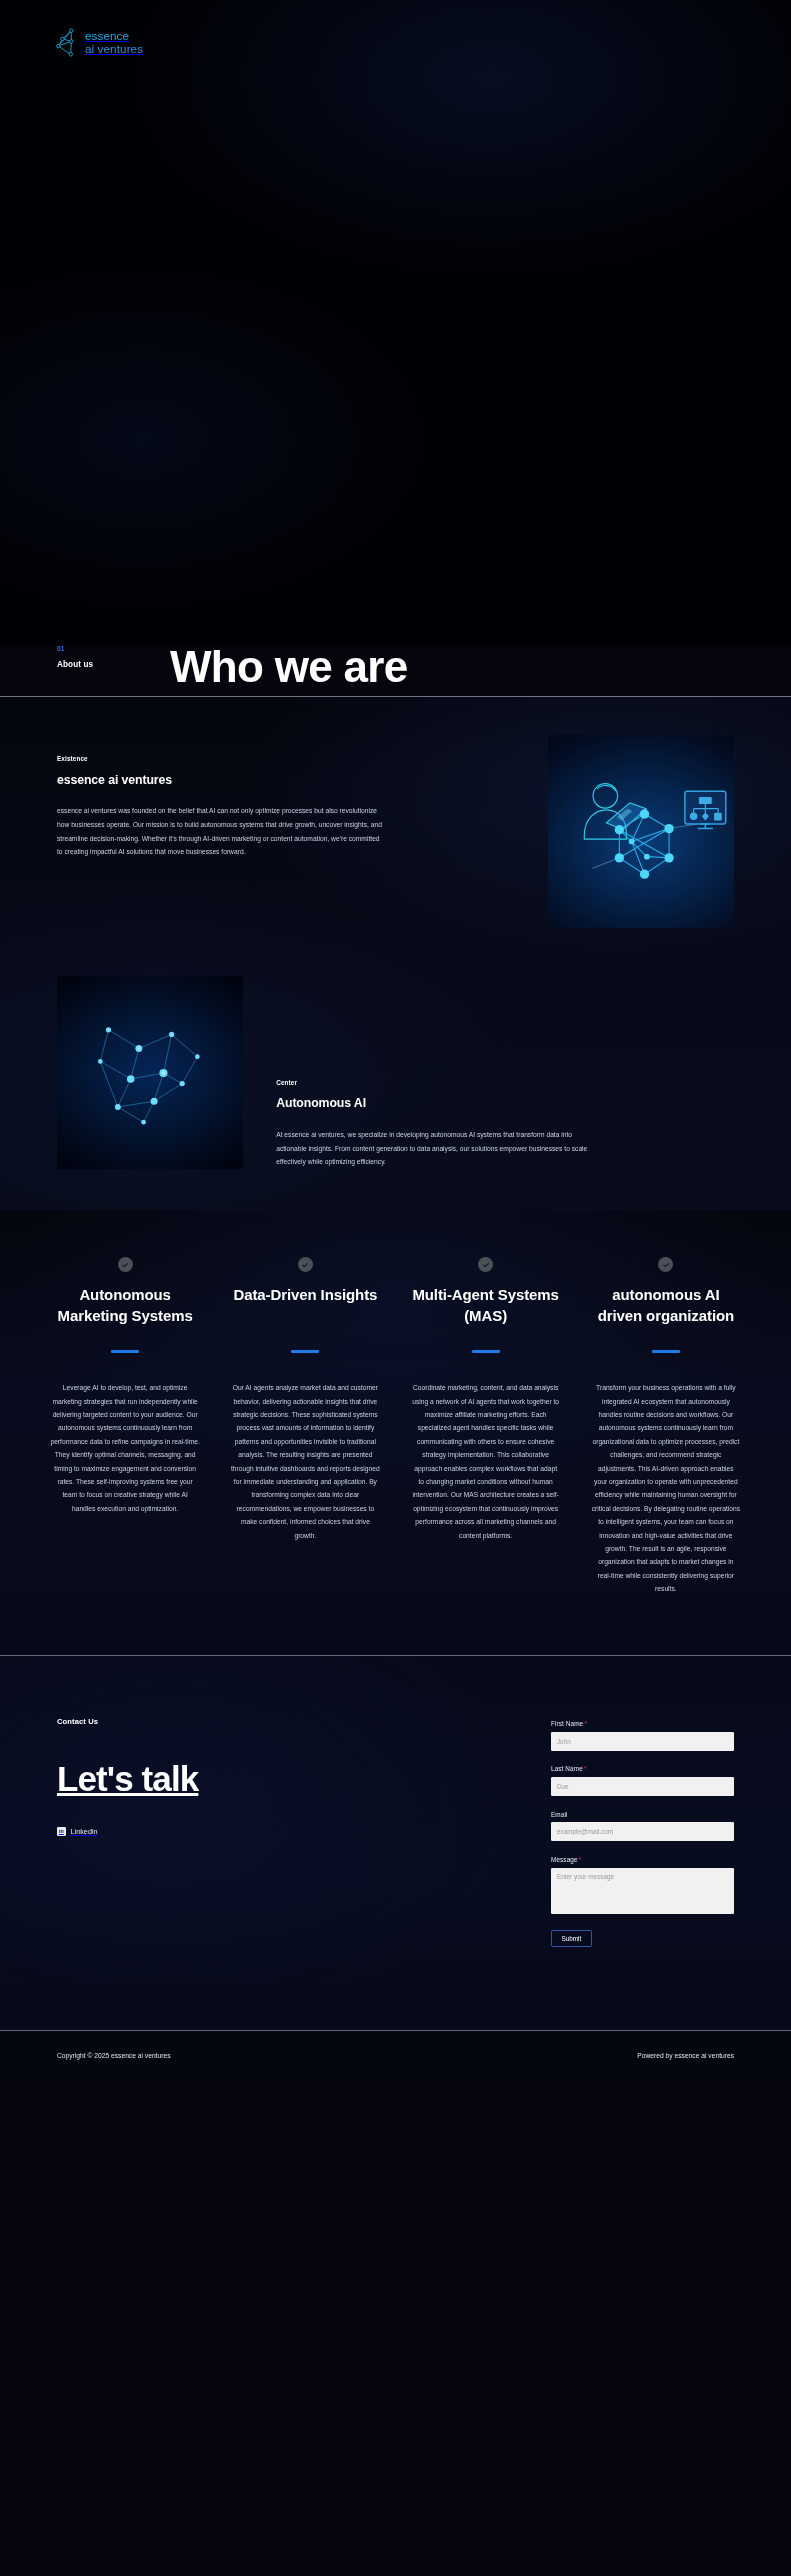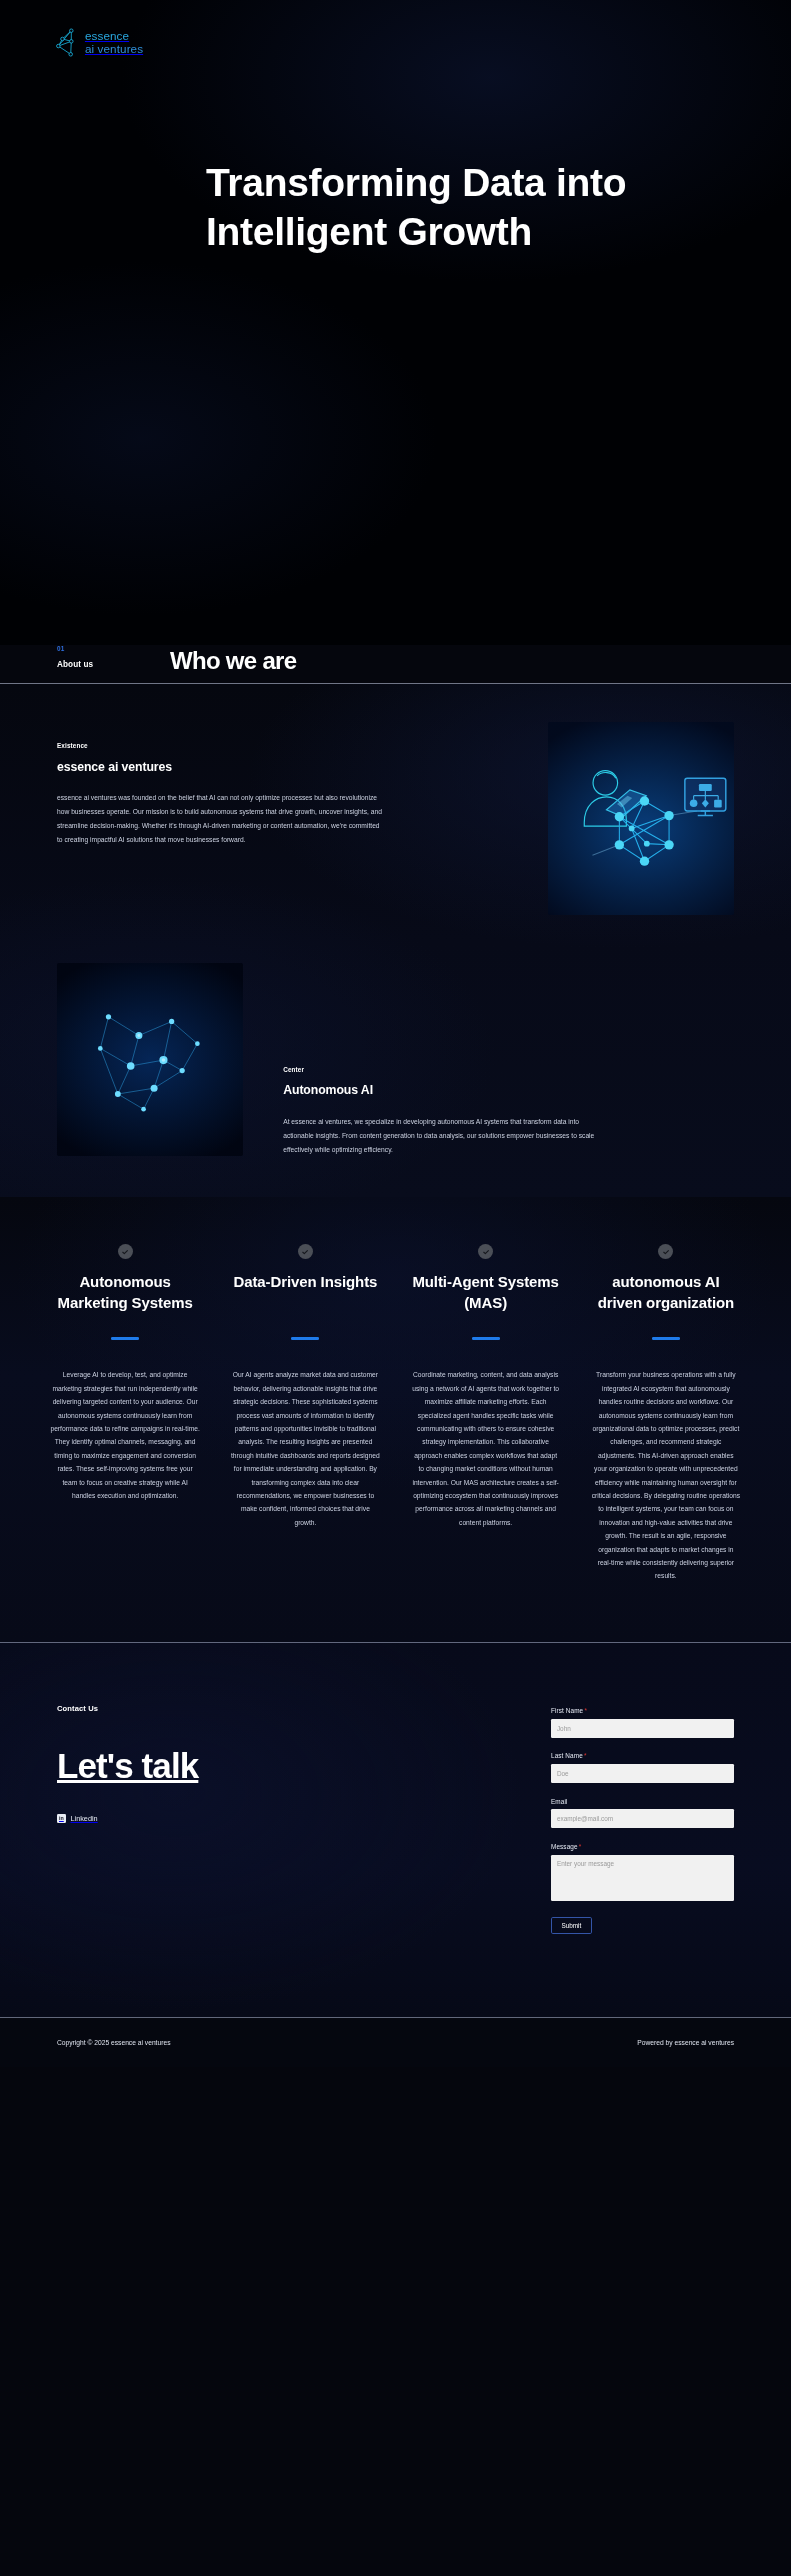--- a/index.html
+++ b/index.html
@@ -47,58 +47,58 @@
     line-height: 1.25;
     font-weight: 700;
     letter-spacing: -0.3px;
     color: #ffffff;
   }
 
   
   .section-head {
     position: relative;
     display: flex;
-    align-items: center;
+    align-items: flex-start;
     padding: 0 0 5.9px 0;
     border-bottom: 0.6px solid rgba(200,210,235,0.55);
   }
   .sh-left {
     width: 170px;
     padding-left: 57px;
     padding-bottom: 8.2px;
   }
   .sh-num {
     font-size: 6.4px; font-weight: 700; color: #2f6fe0;
     letter-spacing: 0.2px; margin-bottom: 8.2px;
   }
   .sh-label {
     font-size: 8.2px; font-weight: 700; color: #ffffff;
     letter-spacing: 0.1px;
   }
   .sh-title {
-    font-size: 24px;
+    font-size: 44px;
     font-weight: 700;
     line-height: 1;
     color: #ffffff;
     letter-spacing: -0.7px;
     padding-bottom: 1.2px;
   }
 
   
   .about {
     background:
       radial-gradient(528px 246px at 78% 18%, rgba(16,26,62,0.55), rgba(0,0,0,0) 70%),
       radial-gradient(469px 246px at 20% 72%, rgba(12,20,50,0.5), rgba(0,0,0,0) 72%),
       linear-gradient(180deg, #05070f 0%, #070a18 50%, #080c1c 100%);
     padding: 38px 0 41px 0;
   }
   .about-row {
     display: flex;
     align-items: flex-start;
-    gap: 25px;
+    gap: 18px;
     padding: 0 57px;
   }
   .about-row + .about-row { margin-top: 48px; align-items: flex-end; }
   .about-text { width: 328px; padding-top: 20px; }
   .about-kicker {
     font-size: 6.4px; font-weight: 700; color: #ffffff;
     margin-bottom: 10.6px; letter-spacing: 0.1px;
   }
   .about-h {
     font-size: 12.3px; font-weight: 700; color: #ffffff;
@@ -279,21 +279,20 @@
           <circle cx="9" cy="34" r="3"></circle>
           <circle cx="30" cy="48" r="3"></circle>
         </g>
       </svg>
       <span class="logo-text">
         <span class="logo-line1">essence</span><br>
         <span class="logo-line2">ai ventures</span>
       </span>
     </a>
 
-    <h1 class="hero-title">Transforming Data into Intelligent Growth</h1>
   </section>
 
   <div class="section-head">
     <div class="sh-left">
       <div class="sh-num">01</div>
       <div class="sh-label">About us</div>
     </div>
     <h2 class="sh-title">Who we are</h2>
   </div>
 

